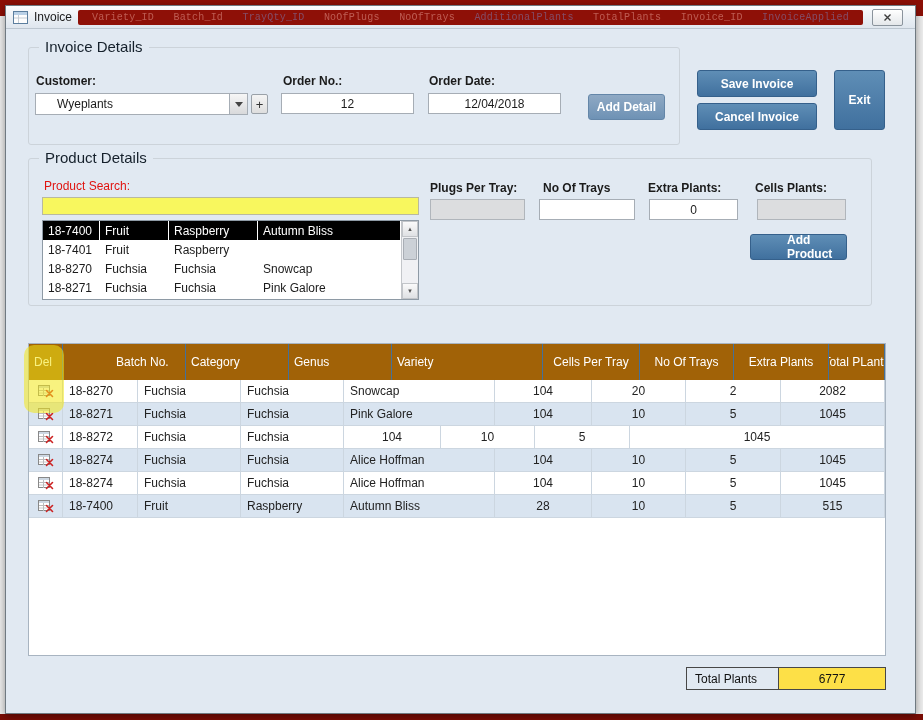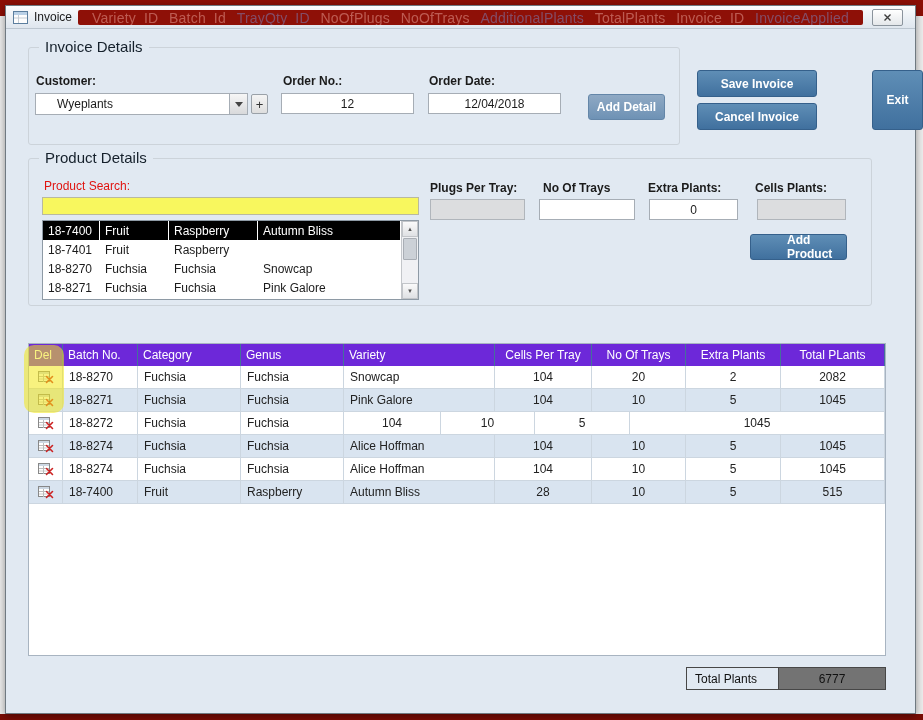--- a/index.html
+++ b/index.html
@@ -13,21 +13,21 @@
   
   .window { position:absolute; left:5px; top:5px; width:911px; height:709px;
             background:#e1e9f2; border:1px solid #6f7981; box-shadow:0 2px 8px rgba(0,0,0,.4); }
   .titlebar { position:absolute; left:6px; top:6px; width:909px; height:23px;
               background:linear-gradient(#fbfcfd,#e7edf3 65%, #dfe6ee);
               border-bottom:1px solid #bcc6d0; display:flex; align-items:center; padding:0 7px; }
   .title-text { font-size:12px; color:#1c1c1c; margin-left:6px; }
   .glass-band { position:absolute; left:72px; top:4px; right:52px; height:15px; background:#8e1007;
                 border-radius:2px; display:flex; align-items:center; justify-content:space-between;
                 padding:0 14px; overflow:hidden; }
-  .glass-col { font-size:14px; color:rgba(255,195,185,0.42); white-space:nowrap; letter-spacing:.2px; }
+  .glass-col { font-size:10px; color:rgba(255,195,185,0.42); white-space:nowrap; letter-spacing:.2px;font-family:Liberation Mono, monospace; }
   .glass-col:nth-child(3n) { color:rgba(120,150,220,0.45); }
   .close-btn { position:absolute; left:872px; top:9px; width:31px; height:17px; border:1px solid #8a939c;
                border-radius:2px; background:linear-gradient(#ffffff,#e4e7ea); display:flex;
                align-items:center; justify-content:center; cursor:default; }
 
   
   .groupbox { position:absolute; border:1px solid #ccd3da; border-radius:3px; }
   .legend { position:absolute; top:-10px; left:10px; background:#e1e9f2; padding:0 6px;
             font-size:15px; color:#15202b; }
 
@@ -71,40 +71,40 @@
   .plist-row.selected .plist-cell { background:#000; color:#fff; }
   .vscroll { width:17px; border-left:1px solid #c3c6ca; background:#f0f1f4; display:flex; flex-direction:column; }
   .sb-btn { height:16px; border:1px solid #c2c5c9; background:linear-gradient(#fafafa,#dfe1e4);
             font-size:6px; color:#555; display:flex; align-items:center; justify-content:center; }
   .sb-thumb { height:22px; margin:1px 1px; background:#ccd1d7; border:1px solid #a9aeb5; border-radius:1px; }
   .sb-fill { flex:1; }
 
   
   .grid { position:absolute; left:28px; top:343px; width:858px; height:313px; background:#fff;
           border:1px solid #a8b4c1; overflow:hidden; }
-  .grid-header { display:flex; height:22px; background:#6d28d9; }
+  .grid-header { display:flex; height:36px; background:#a16207; }
   .gh-cell { font-size:12px; color:#fff; display:flex; align-items:center; padding:0 5px;
              border-right:1px solid #44709b; white-space:nowrap; overflow:hidden; }
   .gh-cell.center { justify-content:center; }
   .grid-row { display:flex; height:23px; background:#fff; }
   .grid-row.alt { background:#d9e4f0; }
   .g-cell { font-size:12px; color:#222; display:flex; align-items:center; padding:0 6px;
             border-right:1px solid #ccd6e0; border-bottom:1px solid #ccd6e0; white-space:nowrap; overflow:hidden; }
   .g-cell.center { justify-content:center; }
   .g-cell.del { justify-content:center; padding:0; }
 
   
   .hl-overlay { position:absolute; left:24px; top:345px; width:40px; height:68px; background:#f4e818;
                 opacity:0.55; border-radius:10px; pointer-events:none; filter:blur(0.4px); }
 
   
   .total-label-box { position:absolute; left:686px; top:667px; width:93px; height:23px; border:1px solid #474747;
                      background:#e1e9f2; font-size:12px; color:#111; display:flex; align-items:center; padding-left:8px; }
   .total-value-box { position:absolute; left:778px; top:667px; width:108px; height:23px; border:1px solid #474747;
-                     background:#737373; font-size:12px; color:#111; display:flex; align-items:center; justify-content:center; }
+                     background:#fde047; font-size:12px; color:#111; display:flex; align-items:center; justify-content:center; }
 </style>
 </head>
 <body>
 
 <div class="bg-strip-top"></div>
 <div class="bg-strip-bottom"></div>
 
 <div class="window"></div>
 
 <div class="titlebar">
@@ -150,21 +150,21 @@
 
 <span class="flabel" style="left:283px; top:74px;">Order No.:</span>
 <div class="textbox center" style="left:281px; top:93px; width:133px; height:21px;">12</div>
 
 <span class="flabel" style="left:429px; top:74px;">Order Date:</span>
 <div class="textbox center" style="left:428px; top:93px; width:133px; height:21px;">12/04/2018</div>
 
 <div class="btn-blue btn-muted" style="left:588px; top:94px; width:77px; height:26px;">Add Detail</div>
 <div class="btn-blue" style="left:697px; top:70px; width:120px; height:27px;">Save Invoice</div>
 <div class="btn-blue" style="left:697px; top:103px; width:120px; height:27px;">Cancel Invoice</div>
-<div class="btn-blue" style="left:872px; top:70px; width:51px; height:60px;">Exit</div>
+<div class="btn-blue" style="left:834px; top:70px; width:51px; height:60px;">Exit</div>
 
 <div class="groupbox" style="left:28px; top:158px; width:844px; height:148px;">
   <span class="legend">Product Details</span>
 </div>
 
 <span class="red-label" style="left:44px; top:179px;">Product Search:</span>
 <input class="search-input" value="" style="">
 
 <div class="listbox">
   <div class="list-rows" id="productList">
@@ -210,21 +210,21 @@
 <div class="textbox center" style="left:649px; top:199px; width:89px; height:21px;">0</div>
 
 <span class="flabel" style="left:755px; top:181px;">Cells Plants:</span>
 <div class="textbox disabled center" style="left:757px; top:199px; width:89px; height:21px;"></div>
 
 <div class="btn-blue" style="left:750px; top:234px; width:97px; height:26px;padding-left:36px;">Add Product</div>
 
 <div class="grid">
   <div class="grid-header" id="gridHeader">
       <div class="gh-cell" style="width: 34px;">Del</div>
-      <div class="gh-cell" style="width: 75px;">Batch No.</div>
+      <div class="gh-cell" style="width: 75px; margin-left: 48px;">Batch No.</div>
       <div class="gh-cell" style="width: 103px;">Category</div>
       <div class="gh-cell" style="width: 103px;">Genus</div>
       <div class="gh-cell" style="width: 151px;">Variety</div>
       <div class="gh-cell center" style="width: 97px;">Cells Per Tray</div>
       <div class="gh-cell center" style="width: 94px;">No Of Trays</div>
       <div class="gh-cell center" style="width: 95px;">Extra Plants</div>
       <div class="gh-cell center" style="flex: 1 1 0%;">Total PLants</div>
     </div>
   <div id="gridBody">
       <div class="grid-row">

